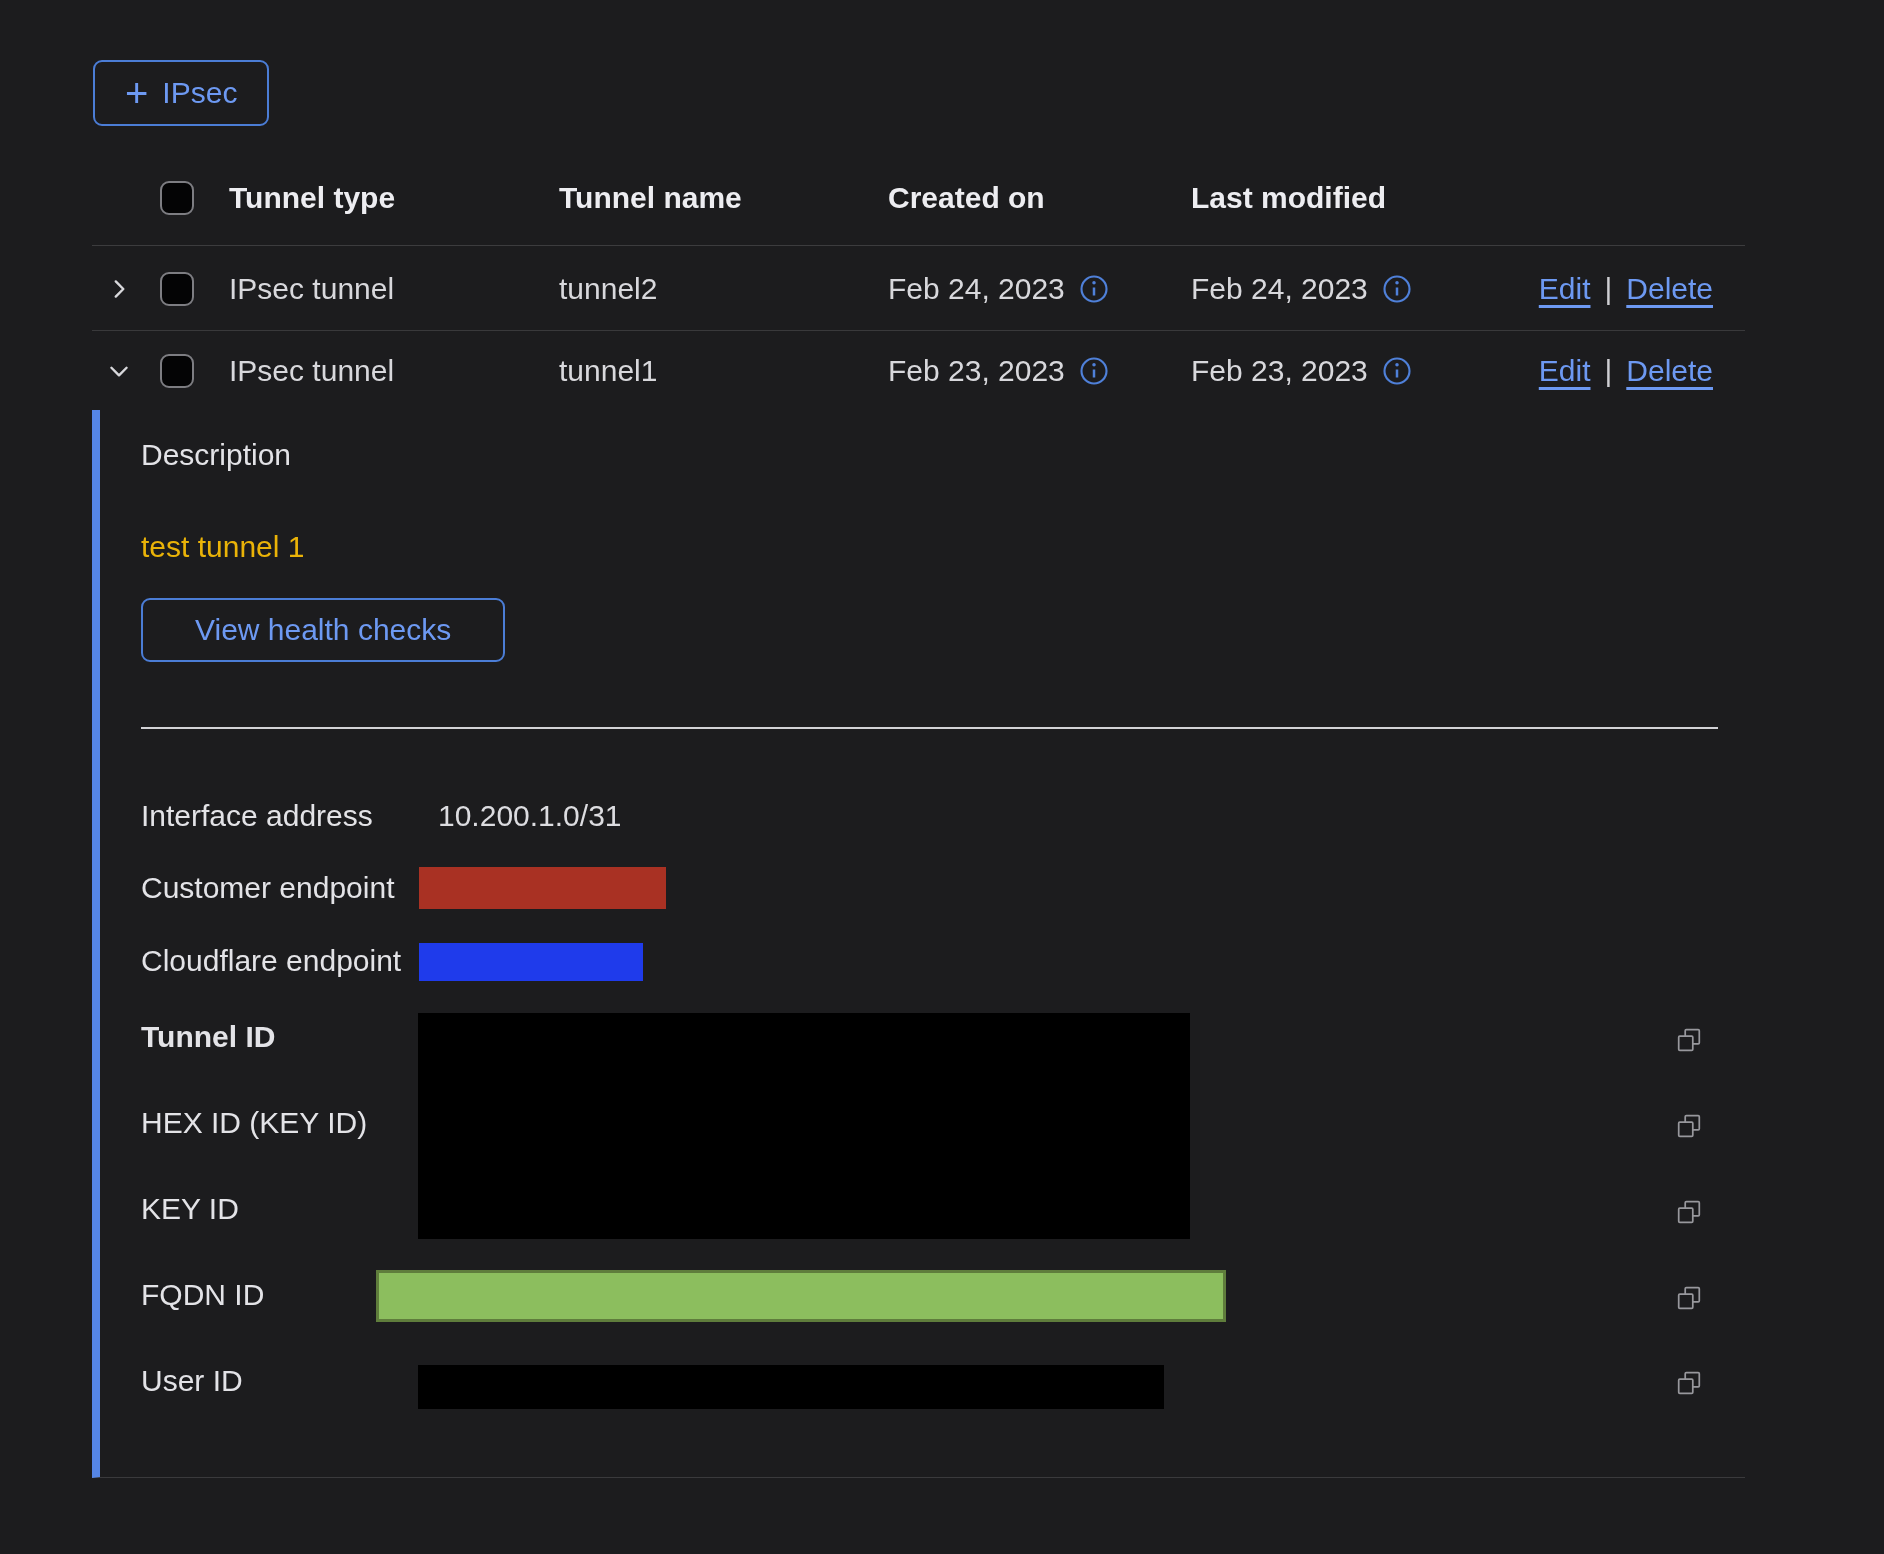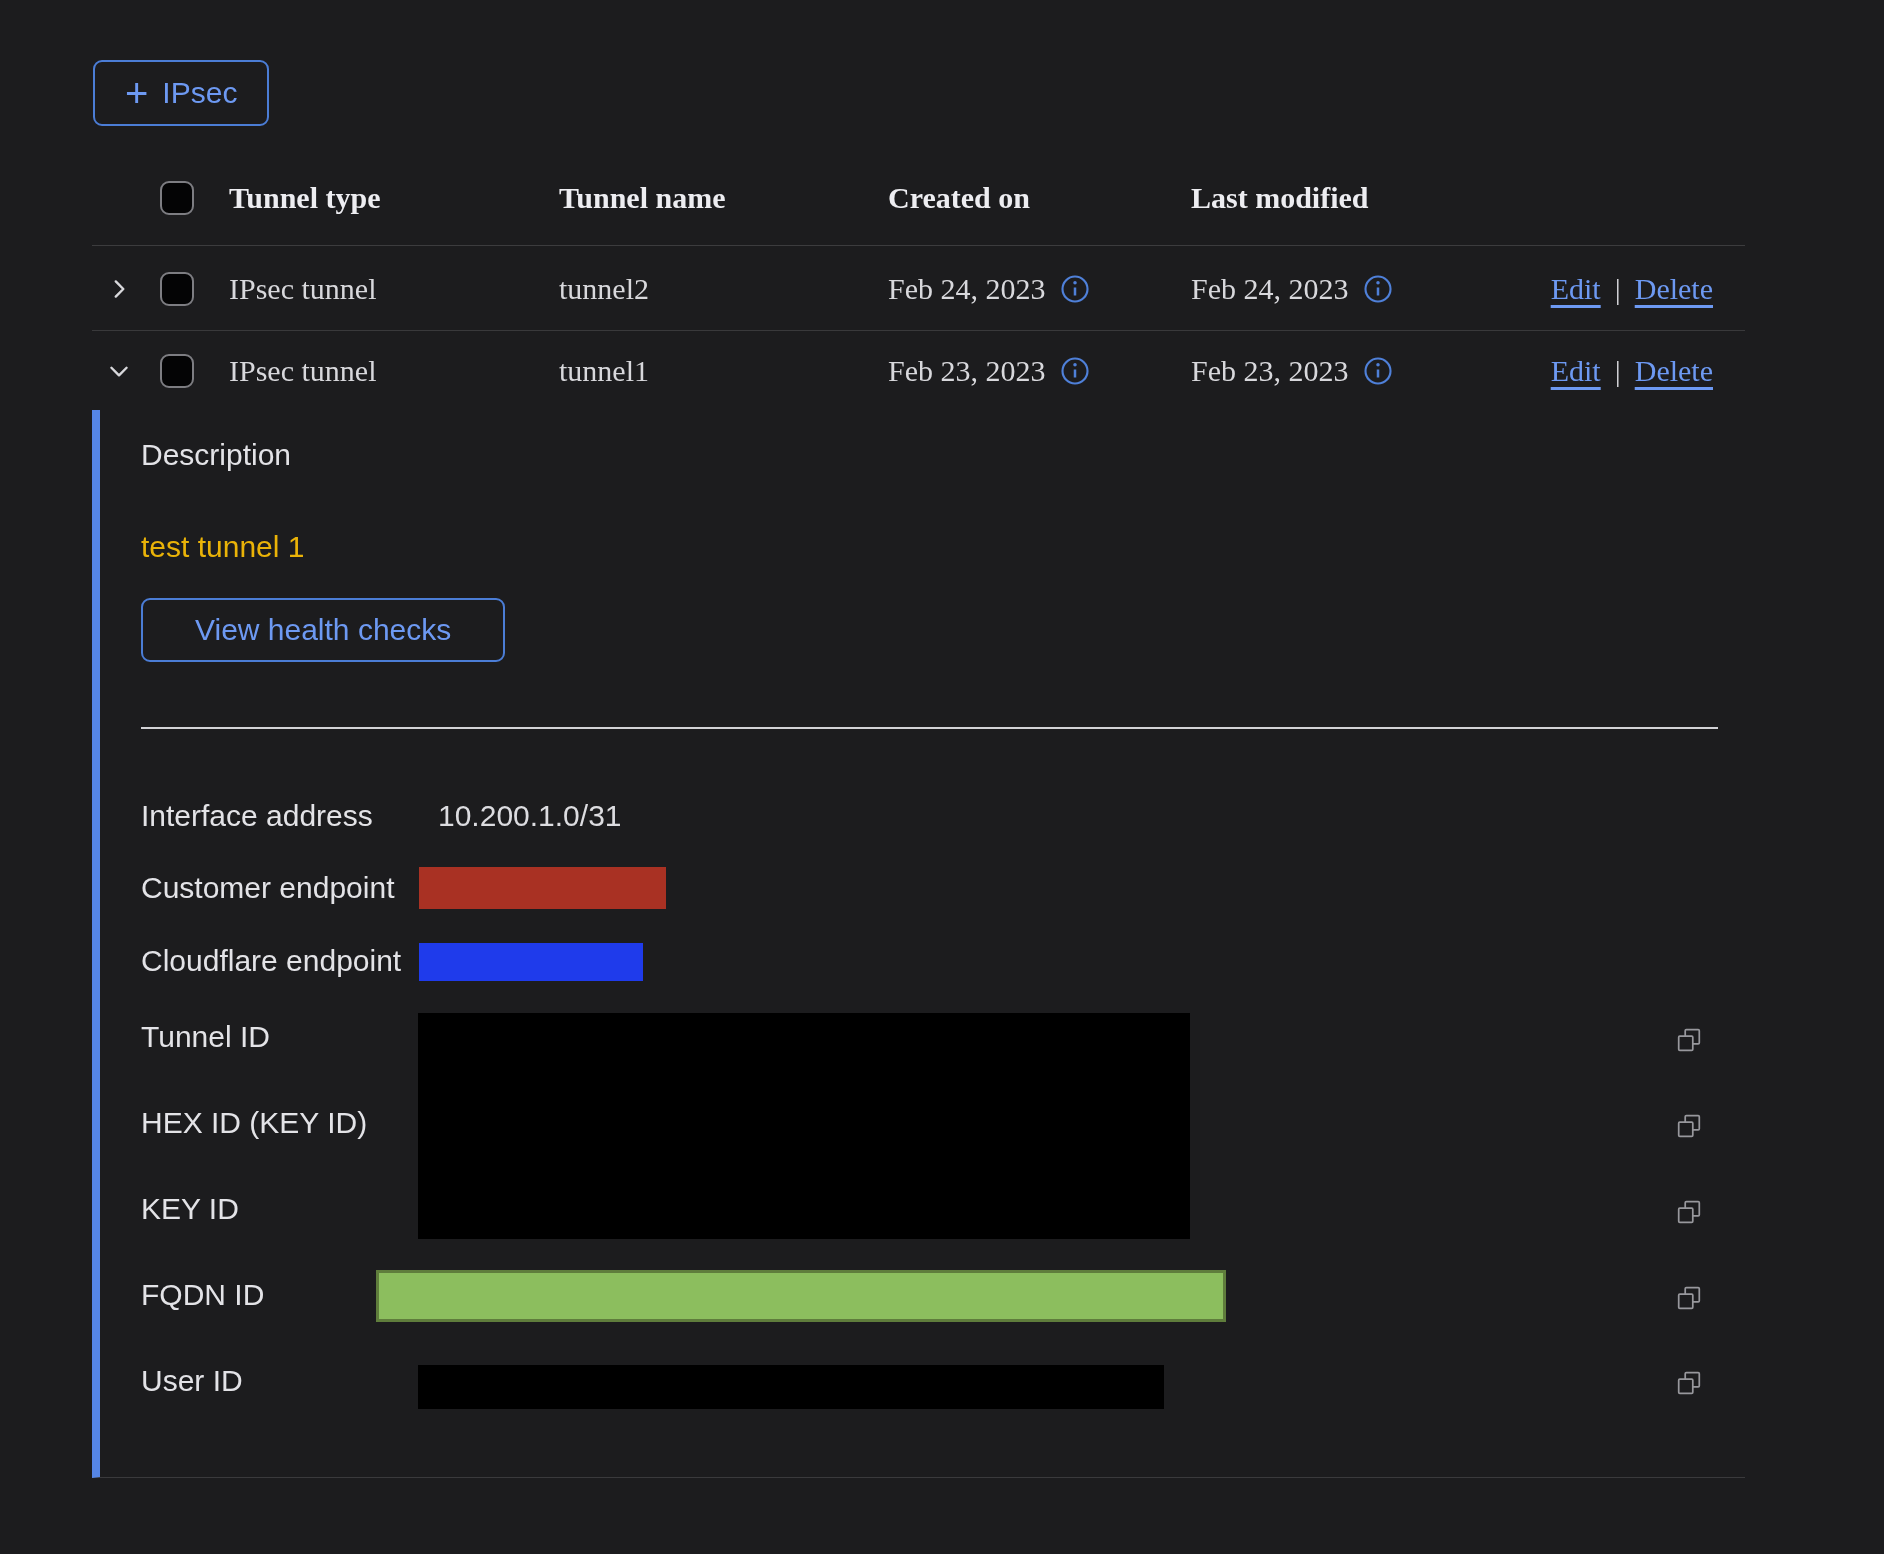--- a/index.html
+++ b/index.html
@@ -16,21 +16,21 @@
   .btn-outline {
     display:inline-flex; align-items:center; justify-content:center;
     background:transparent; border:2px solid #4b7dd6; border-radius:9px;
     color:#6d99f2; font-size:30px; cursor:pointer; white-space:nowrap;
     font-family:"Liberation Sans", sans-serif;
   }
   #create-btn { left:93px; top:60px; height:66px; padding:0 30px; gap:14px; }
   #create-btn .plus { font-size:40px; font-weight:300; line-height:0; color:#6d99f2; }
 
   
-  .trow { position:absolute; left:92px; width:1653px;font-family:Liberation Serif, serif; }
+  .trow { position:absolute; left:92px; width:1653px; }
   .trow > * { position:absolute; top:50%; transform:translateY(-50%); }
   #thead { top:150px; height:96px; border-bottom:1px solid #3c3c3e; }
   #thead .hlabel { font-weight:bold; color:#ededf1; }
   #row0  { top:247px; height:84px; border-bottom:1px solid #39393b; }
   #row1  { top:332px; height:78px; }
 
   .col-chevron  { left:14px; }
   .col-checkbox { left:68px; }
   .col-type     { left:137px; }
   .col-name     { left:467px; }
@@ -165,21 +165,21 @@
 
     <span class="label" style="top:389px;">Interface address</span>
     <span style="position:absolute; left:338px; top:389px; color:#dcdce0;">10.200.1.0/31</span>
 
     <span class="label" style="top:461px;">Customer endpoint</span>
     <div class="redaction" style="left: 319px; top: 457px; width: 247px; height: 42px; background-color: rgb(169, 49, 35);"></div>
 
     <span class="label" style="top:534px;">Cloudflare endpoint</span>
     <div class="redaction" style="left: 319px; top: 533px; width: 224px; height: 38px; background-color: rgb(31, 59, 235);"></div>
 
-    <span class="label" style="top:610px;">Tunnel ID</span>
+    <span class="label" style="top:610px;font-weight:bold;">Tunnel ID</span>
     <span class="label" style="top:696px;">HEX ID (KEY ID)</span>
     <span class="label" style="top:782px;">KEY ID</span>
     <div class="redaction" style="left: 318px; top: 603px; width: 772px; height: 226px; background-color: rgb(0, 0, 0);"></div>
 
     <span class="label" style="top:868px;">FQDN ID</span>
     <div class="redaction" style="left: 276px; top: 860px; width: 850px; height: 52px; border: 3px solid rgb(95, 125, 60); background-color: rgb(140, 190, 94);"></div>
 
     <span class="label" style="top:954px;">User ID</span>
     <div class="redaction" style="left: 318px; top: 955px; width: 746px; height: 44px; background-color: rgb(0, 0, 0);"></div>
 

